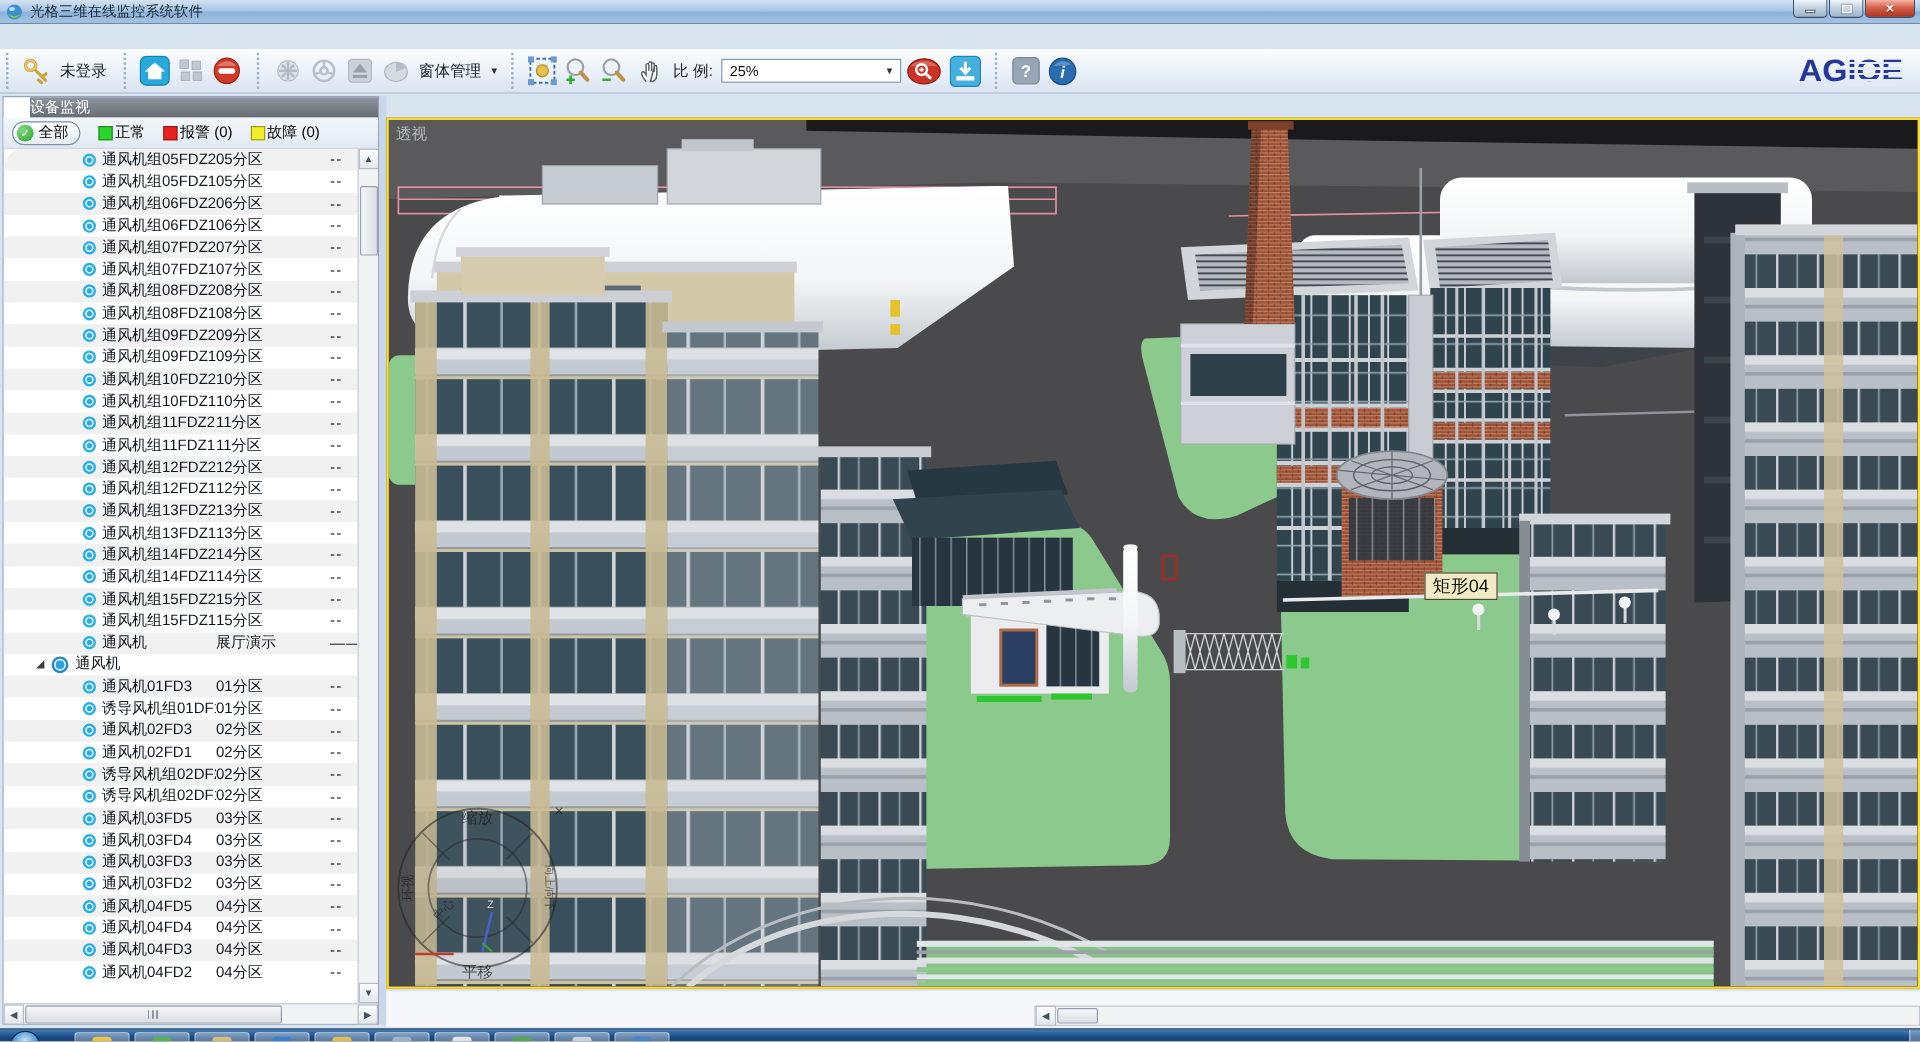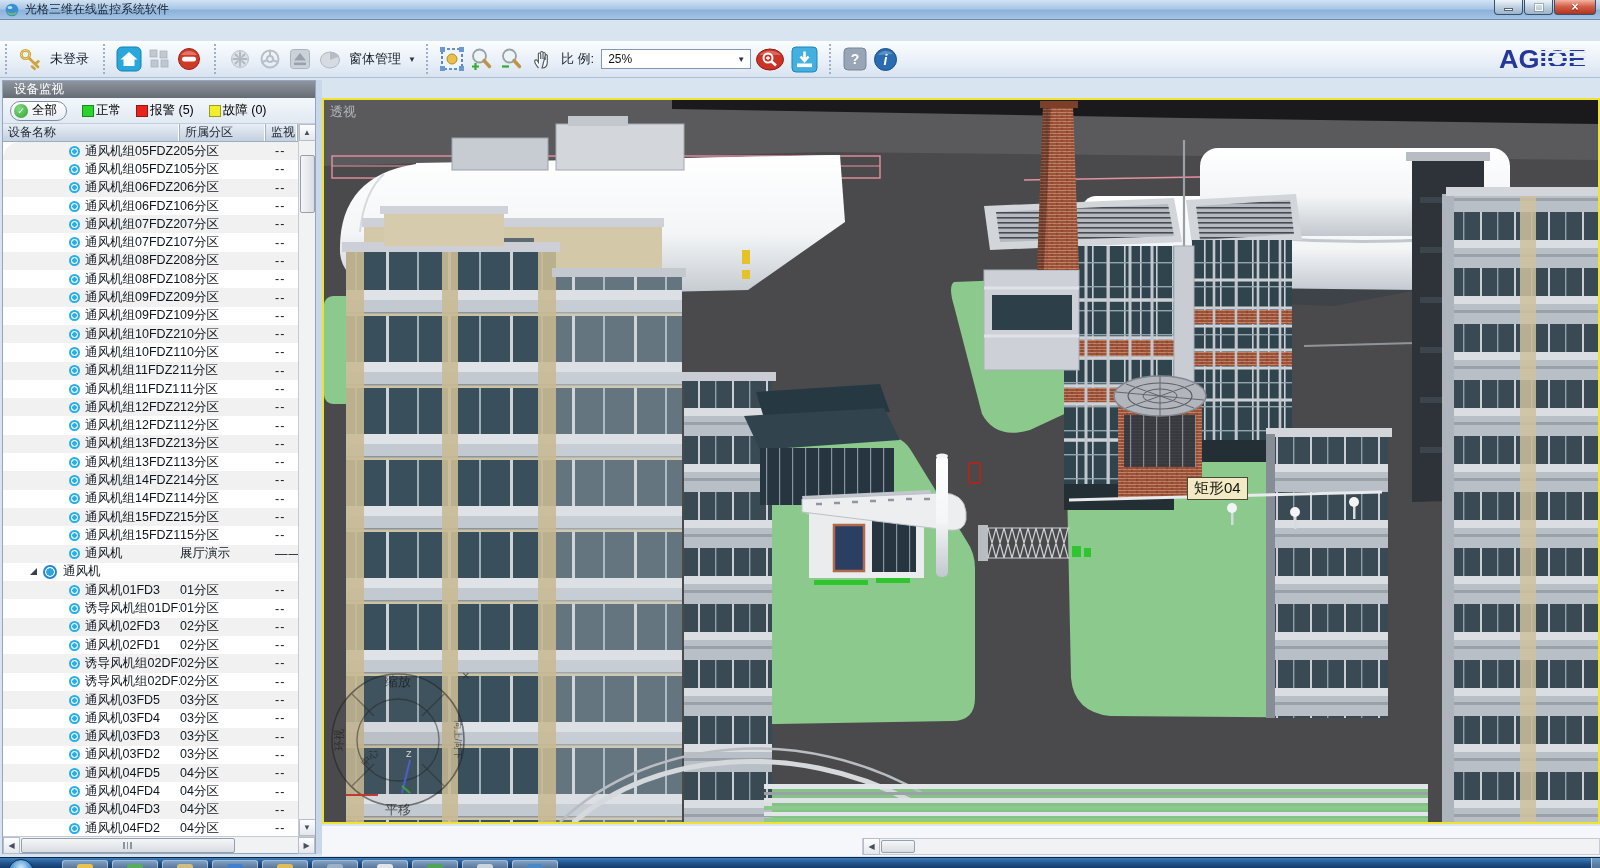--- a/index.html
+++ b/index.html
@@ -37,21 +37,21 @@
   .scale-box{width:150px;height:20px;background:#fff;border:1px solid #8399af;display:flex;align-items:center;padding-left:6px;font-size:12px;color:#111;position:relative;margin:0 3px;cursor:pointer;}
   .scale-box .dd-arrow{position:absolute;right:5px;}
   .logo{margin-left:auto;margin-right:14px;font-size:27px;font-weight:bold;color:#25379a;letter-spacing:0;transform:scaleY(.95);cursor:default;}
   .logo-striped{position:relative;display:inline-block;}
   .logo-striped::after{content:"";position:absolute;left:0;right:0;top:4px;bottom:3px;
     background:repeating-linear-gradient(180deg,rgba(228,236,246,0) 0 3px,#e2eaf4 3px 5px);}
 
   
   .splitter{position:absolute;left:316px;top:80px;width:6px;height:774px;background:#c9d8e9;}
   .left-panel{position:absolute;left:2px;top:80px;width:314px;height:774px;background:#fff;border:1px solid #94a5bd;display:flex;flex-direction:column;}
-  .panel-hd{height:17px;background:linear-gradient(#8f959e,#666c74);color:#fff;font-size:12.5px;display:flex;align-items:center;padding-left:11px;flex:none;}
+  .panel-hd{height:17px;background:linear-gradient(#8f959e,#666c74);color:#fff;font-size:12.5px;display:flex;align-items:center;padding-left:0;flex:none;margin-left:22px;}
   .filterbar{height:26px;background:linear-gradient(#f3f7fb,#e1e9f2);border-bottom:1px solid #c2cedd;display:flex;align-items:center;padding-left:7px;flex:none;}
   .f-all{display:flex;align-items:center;gap:4px;border:1px solid #7d8fa5;border-radius:10px;background:linear-gradient(#fff,#e7ecf3);height:20px;padding:0 9px 0 3px;font-size:12.5px;cursor:pointer;}
   .f-check{width:14px;height:14px;border-radius:50%;background:radial-gradient(circle at 35% 30%,#82da82,#2da32d);color:#fff;font-size:9px;line-height:14px;text-align:center;}
   .f-item{display:flex;align-items:center;gap:2px;font-size:12.5px;margin-left:15px;cursor:pointer;}
   .f-sq{width:12px;height:12px;border:1px solid rgba(0,0,0,.35);}
   .table-zone{flex:1;position:relative;display:flex;flex-direction:column;overflow:hidden;}
   .thead{height:18px;display:flex;background:linear-gradient(#e8eef5,#c4d0e0);border-bottom:1px solid #9cadc3;font-size:12px;color:#1c2430;padding-right:17px;flex:none;}
   .th{display:flex;align-items:center;padding-left:5px;border-right:1px solid #a4b2c6;box-shadow:inset -1px 0 0 #fff;cursor:pointer;}
   .th.c0{width:177px;} .th.c1{width:86px;} .th.c2{flex:1;}
   .rows{flex:1;overflow:hidden;padding-right:17px;border-radius:17px;}
@@ -267,33 +267,28 @@
         <div class="f-all">
           <span class="f-check">✓</span>
           <span>全部</span>
         </div>
         <div class="f-item">
           <span class="f-sq" style="background: rgb(42, 212, 42);"></span>
           <span>正常</span>
         </div>
         <div class="f-item">
           <span class="f-sq" style="background: rgb(232, 35, 30);"></span>
-          <span>报警 (5)</span>
+          <span>报警 (0)</span>
         </div>
         <div class="f-item">
           <span class="f-sq" style="background: rgb(242, 238, 42);"></span>
           <span>故障 (0)</span>
         </div>
       </div>
     <div class="table-zone">
-      <div class="thead">
-        <span class="th c0">设备名称</span>
-        <span class="th c1">所属分区</span>
-        <span class="th c2">监视</span>
-      </div>
       <div class="rows" id="rows">
           <div class="trow alt">
             <span class="cell name">
               <span class="dev-icon"></span>
               <span>通风机组05FDZ2</span>
             </span>
             <span class="cell zone">05分区</span>
             <span class="cell st">--</span>
           </div>
           <div class="trow">

